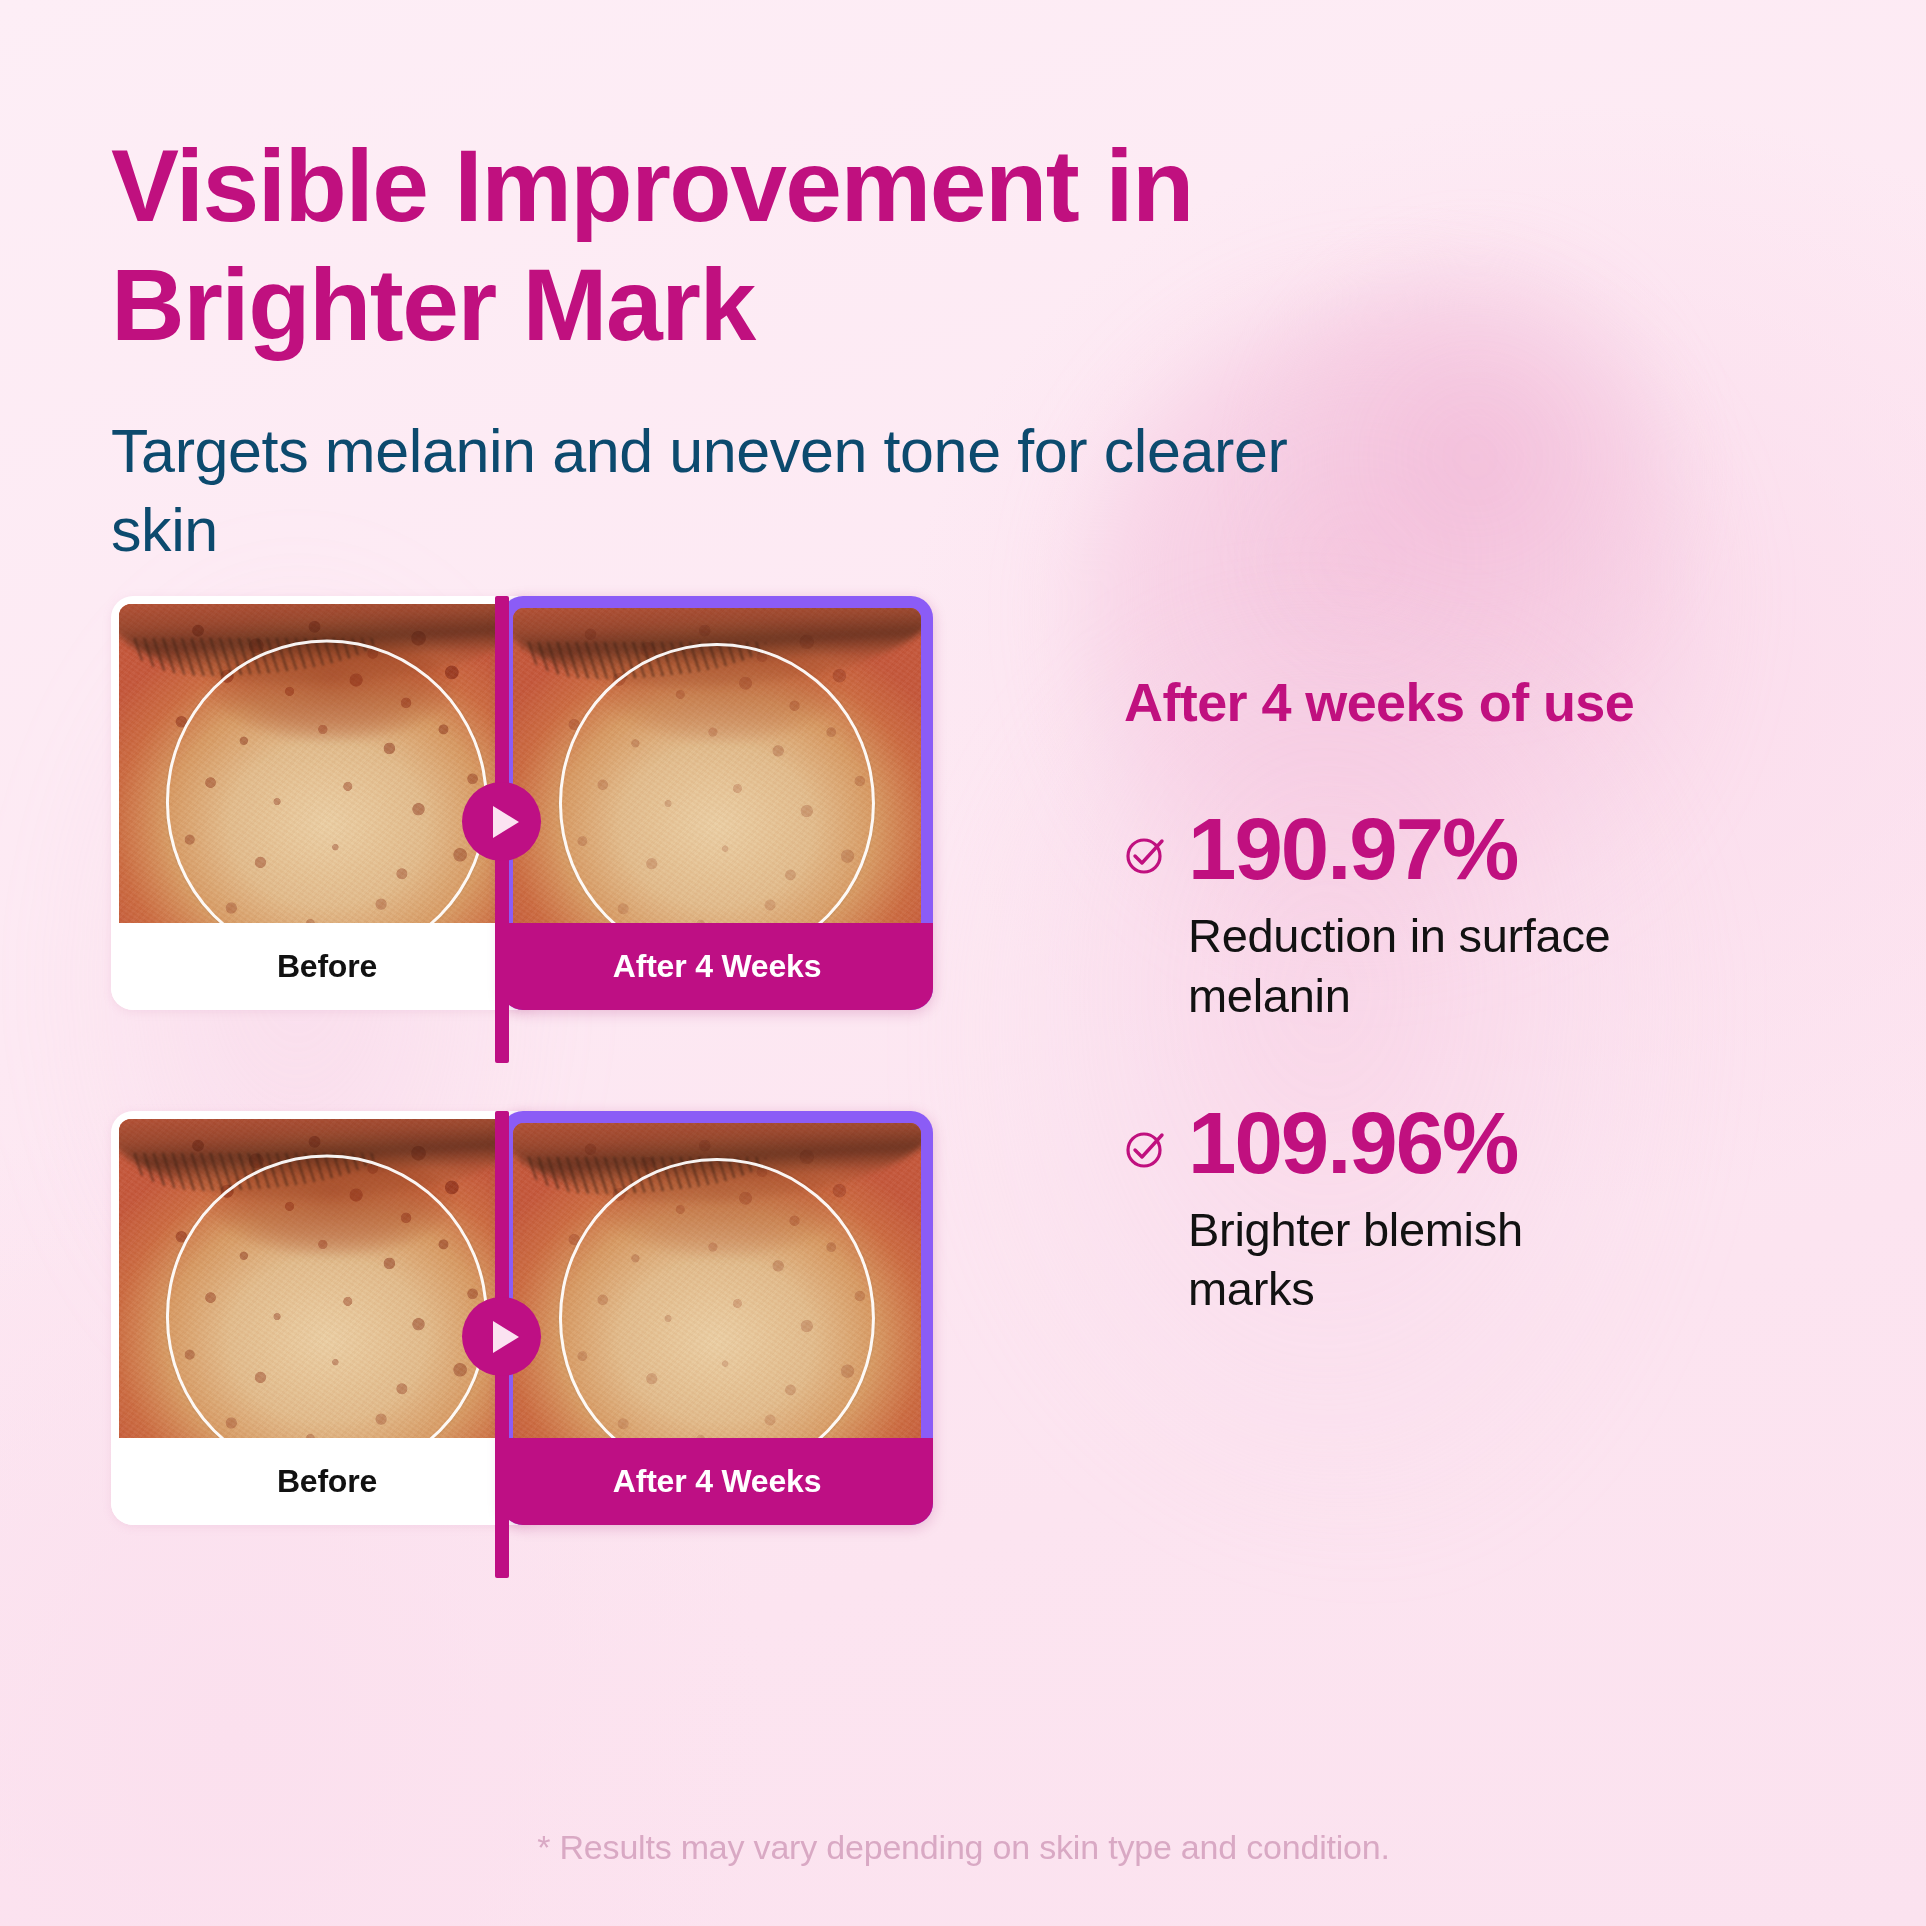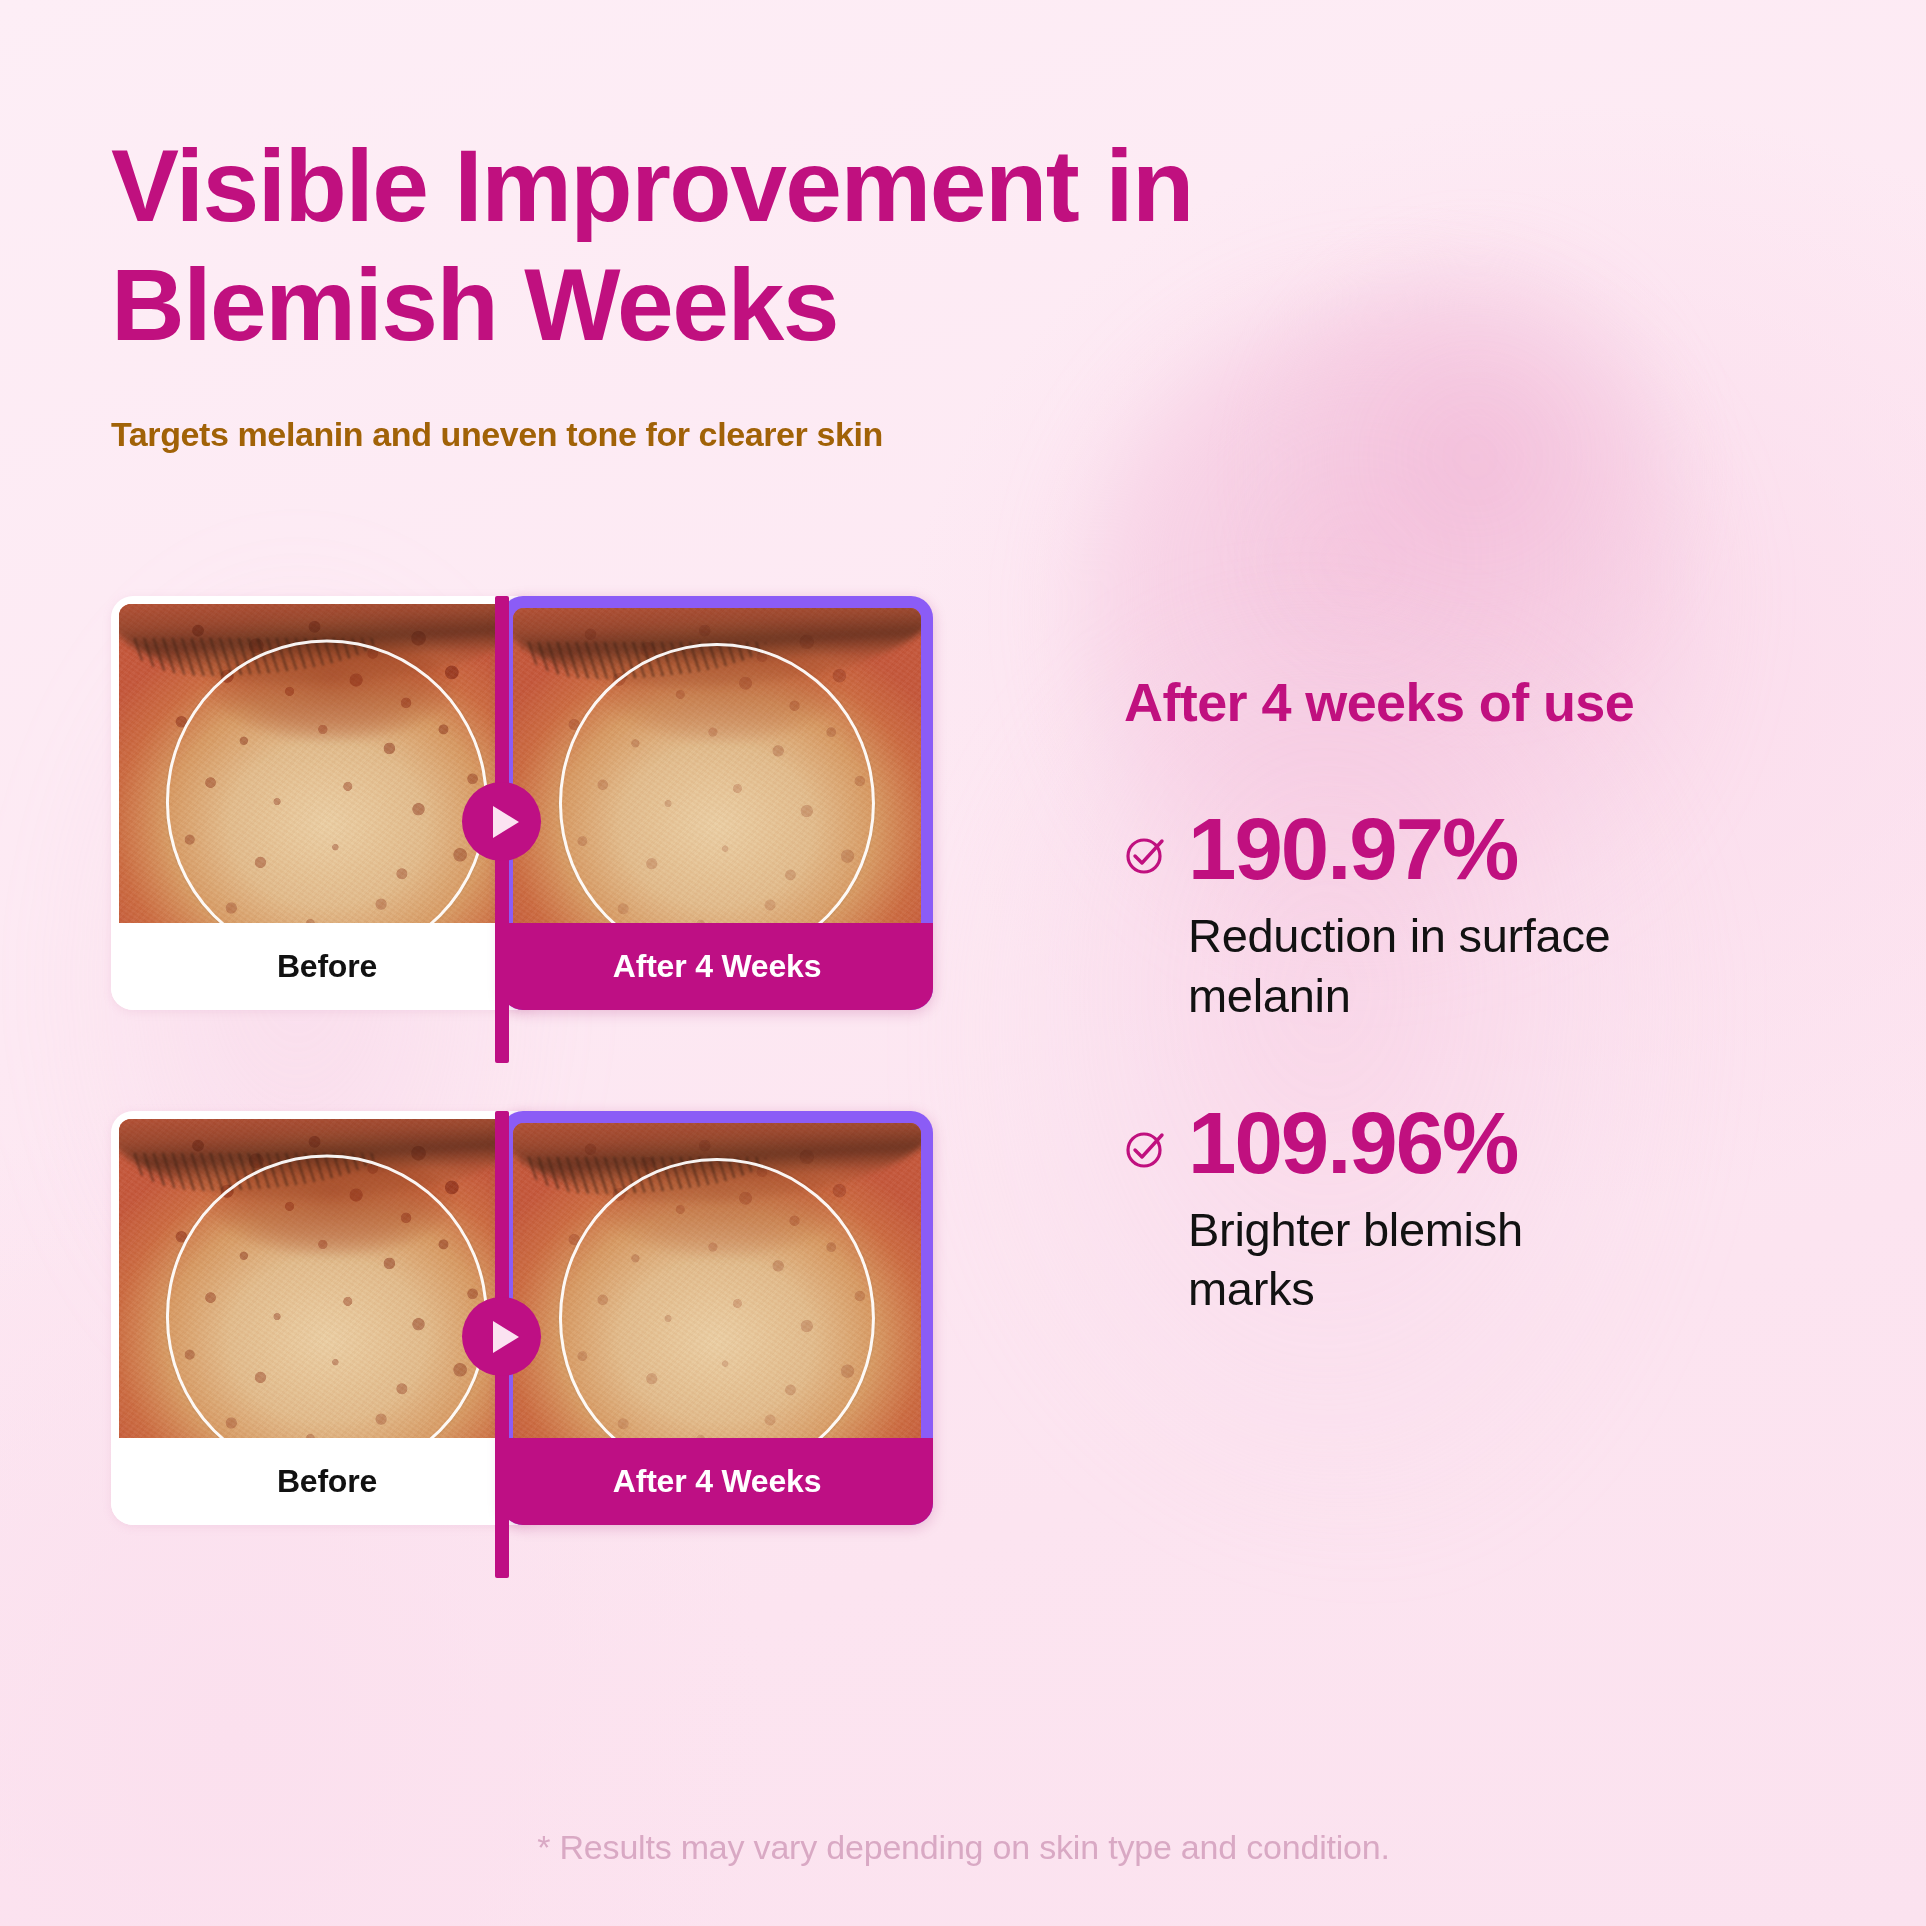--- a/index.html
+++ b/index.html
@@ -74,24 +74,24 @@
     font-size: 102px;
     line-height: 1.17;
     font-weight: 700;
     color: #C0107F;
     letter-spacing: -1.5px;
     margin: 0;
     white-space: pre-line;
   }
   #page-subtitle {
     margin: 46px 0 0 0;
-    font-size: 34px;
+    font-size: 61px;
     line-height: 1.3;
-    font-weight: 700;
-    color: #a16207;
+    font-weight: 400;
+    color: #0c4a6e;
     letter-spacing: -0.4px;
   }
 
   
   #comparisons {
     position: absolute;
     left: 111px;
     top: 596px;
     width: 911px;
   }
@@ -346,21 +346,21 @@
   <div class="bg-blob-1"></div>
   <div class="bg-blob-2"></div>
   <div class="bg-blob-3"></div>
   <div class="bg-blob-4"></div>
 </div>
 
 <div id="page">
 
   <div id="header">
     <h1 id="page-title">Visible Improvement in
-Blemish Weeks</h1>
+Brighter Mark</h1>
     <p id="page-subtitle">Targets melanin and uneven tone for clearer skin</p>
   </div>
 
   <div id="comparisons">
 
     <div class="compare-row">
       <div class="pane pane-before">
         <div class="photo">
           <div class="skin"></div>
           <div class="skin-grain"></div>

